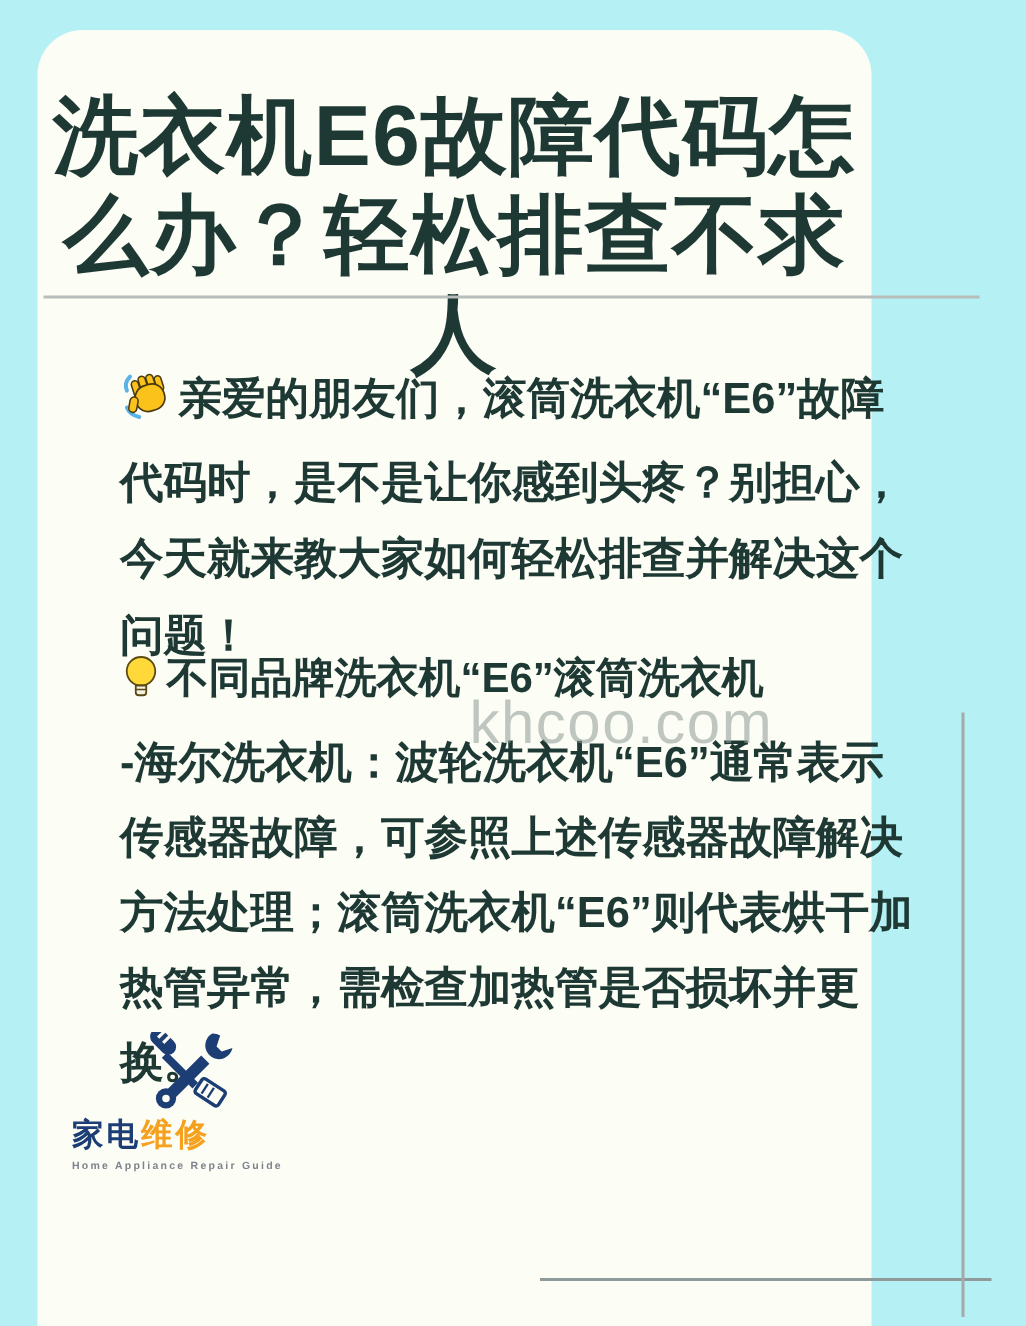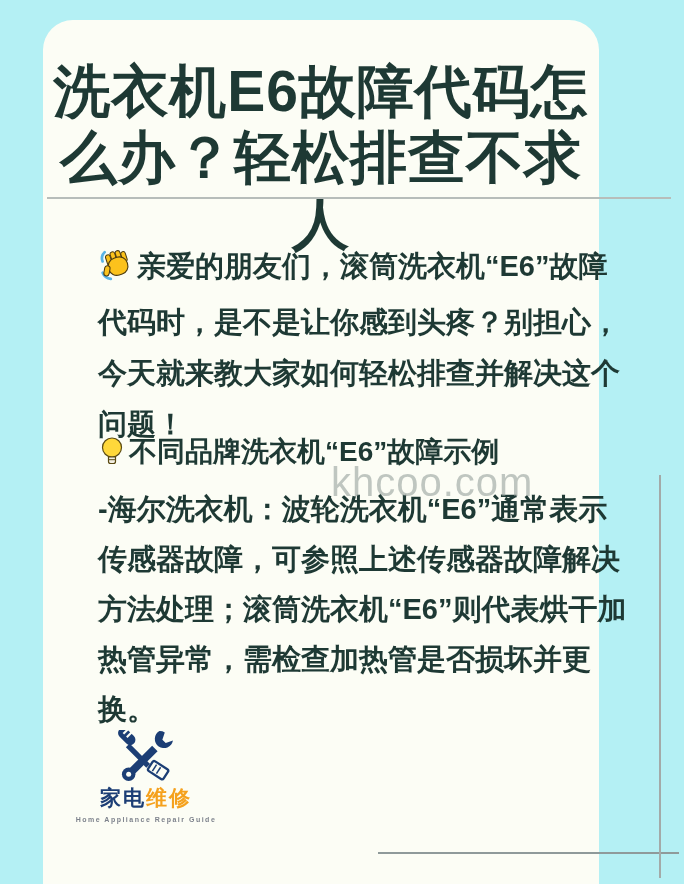--- a/index.html
+++ b/index.html
@@ -3,21 +3,21 @@
 <meta charset="utf-8">
 <style>
   html,body{margin:0;padding:0;}
   body{
     width:684px;height:884px;position:relative;overflow:hidden;
     background:#b4f0f4;
     font-family:"Liberation Sans","DejaVu Sans",sans-serif;
   }
   .card{
     position:absolute;left:25px;top:20px;width:556px;height:864px;
-    background:#fcfdf5;border-radius:30px 30px 0 0;margin-left:18px;
+    background:#fcfdf5;border-radius:30px 30px 0 0;
   }
   .title{
     position:absolute;top:38px;left:0;width:100%;margin:0;
     text-align:center;font-size:57px;line-height:66px;font-weight:900;
     color:#1e3934;letter-spacing:1px;
   }
   .title span{display:block;}
   .divider{
     position:absolute;top:177px;left:4px;width:624px;height:2px;
     background:#b7bdba;
@@ -30,21 +30,21 @@
   .intro{top:221px;}
   .heading{top:409px;font-size:28px;line-height:46px;}
   .body-text{top:464px;line-height:50px;}
   .emoji-icon{display:inline-block;vertical-align:-5px;margin-right:3px;}
   .watermark{
     position:absolute;left:288px;top:440px;z-index:5;
     font-size:40px;font-weight:400;letter-spacing:1px;
     color:#8f9a96;opacity:0.55;text-align:center;
   }
   .logo{
-    position:absolute;left:23px;top:710px;width:160px;text-align:center;
+    position:absolute;left:23px;top:668px;width:160px;text-align:left;
   }
   .logo svg{display:block;margin:0 auto;}
   .brand{font-size:21px;font-weight:800;letter-spacing:2px;margin-top:2px;}
   .brand .primary{color:#1c3e75;}
   .brand .accent{color:#f5a11d;}
   .tagline{
     font-size:7px;font-weight:700;color:#7d828c;
     letter-spacing:1.5px;margin-top:4px;
   }
   .hline{
@@ -85,21 +85,21 @@
     </span><span>亲爱的朋友们，滚筒洗衣机“E6”故障代码时，是不是让你感到头疼？别担心，今天就来教大家如何轻松排查并解决这个问题！</span>
   </p>
 
   <p class="para heading">
     <span class="emoji-icon">
       <svg width="28" height="31" viewBox="0 0 28 30">
         <circle cx="14" cy="12" r="9.5" fill="#ffd83a" stroke="#5a4a12" stroke-width="1.2"></circle>
         <path d="M10.5 21.5 h7 v4.5 a2 2 0 0 1 -2 2 h-3 a2 2 0 0 1 -2 -2 z" fill="#f4f0e4" stroke="#5a4a12" stroke-width="1.2"></path>
         <line x1="10.5" y1="24.2" x2="17.5" y2="24.2" stroke="#5a4a12" stroke-width="1"></line>
       </svg>
-    </span><span>不同品牌洗衣机“E6”故障示例</span>
+    </span><span>不同品牌洗衣机“E6”滚筒洗衣机</span>
   </p>
 
   <p class="para body-text">-海尔洗衣机：波轮洗衣机“E6”通常表示传感器故障，可参照上述传感器故障解决方法处理；滚筒洗衣机“E6”则代表烘干加热管异常，需检查加热管是否损坏并更换。</p>
 
   <div class="watermark">khcoo.com</div>
 
   <div class="logo">
     <span>
       <svg width="58" height="52" viewBox="0 0 60 54">
         <g fill="#1c3e75">

